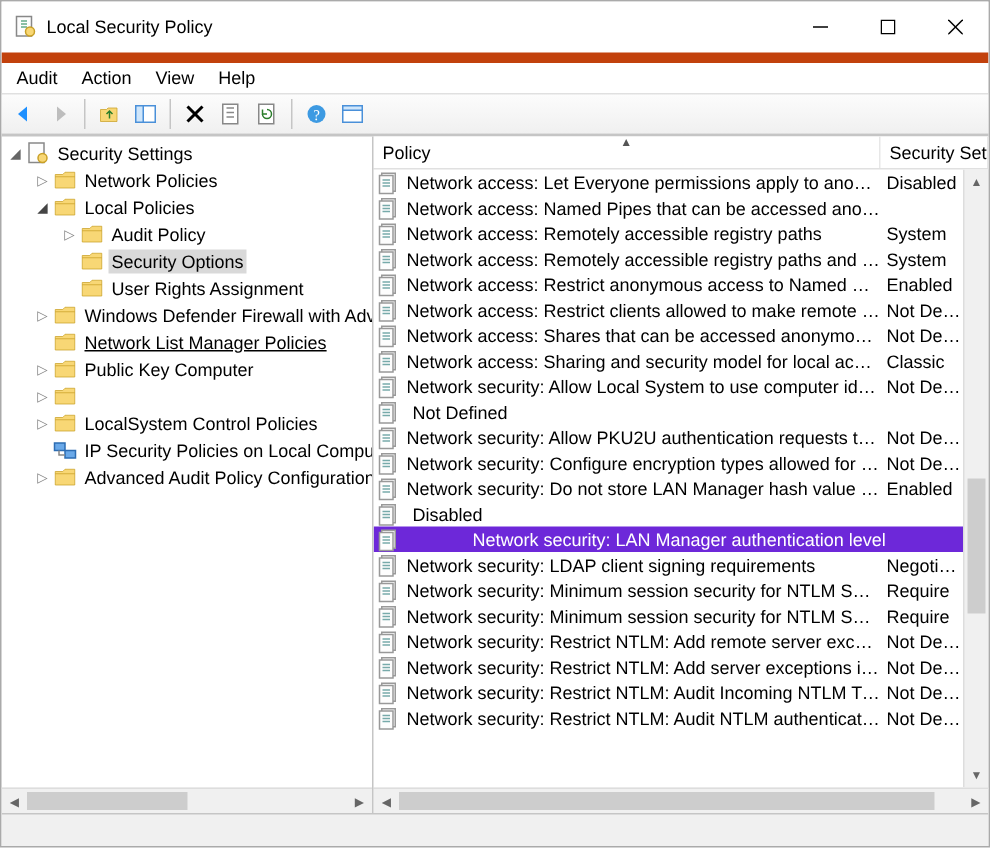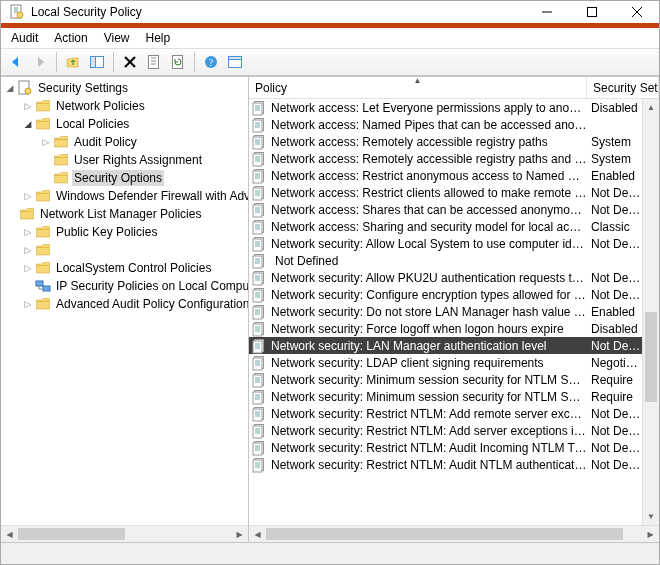--- a/index.html
+++ b/index.html
@@ -10,26 +10,26 @@
     background: #fff;
     width: 660px;
     height: 565px;
     overflow: hidden;
     border: 1px solid #aaa;
     display: flex;
     flex-direction: column;
   }
   
   .titlebar {
-    height: 27px;
+    height: 41px;
     display: flex;
     align-items: center;
     padding: 0 0 0 8px;
     background: #fff;
-    border-bottom: 5px solid #c2410c;
+    border-bottom: 7px solid #c2410c;
   }
   .titlebar .appicon { width: 16px; height: 16px; margin-right: 6px; }
   .titlebar .title { flex: 0 0 auto; }
   .titlebar .spacer { flex: 1; }
   .winbtn {
     width: 45px; height: 29px;
     display: flex; align-items: center; justify-content: center;
     font-family: "Segoe UI Symbol", sans-serif;
     font-size: 10px;
   }
@@ -163,22 +163,23 @@
     overflow: hidden;
     text-overflow: ellipsis;
   }
   .listrow .pval {
     flex: 1;
     overflow: hidden;
     text-overflow: ellipsis;
     padding-left: 4px;
   }
   .listrow.sel {
-    background: #404040;
+    background: #6d28d9;
     color: #fff;
+    gap: 44px;
   }
   .vscroll {
     width: 17px;
     background: #f0f0f0;
     border-left: 1px solid #ddd;
     display: flex;
     flex-direction: column;
   }
   .vscroll .arrow {
     height: 17px;
@@ -329,59 +330,59 @@
           <span class="label">Local Policies</span>
         </div>
         <div class="treerow" style="padding-left: 38px;">
           <span class="exp" style="color: rgb(136, 136, 136);">▷</span>
           <span class="nicon"><svg viewBox="0 0 16 16" width="16" height="16">
               <path class="folder" d="M1.5 4h5l1.5-1.5h6.5V13h-13z"></path>
               <path d="M1.5 5.5h13" stroke="#c9a027" stroke-width="0.5"></path>
             </svg></span>
           <span class="label">Audit Policy</span>
         </div>
+        <div class="treerow sel" style="padding-left: 38px;">
+          <span class="exp"></span>
+          <span class="nicon"><svg viewBox="0 0 16 16" width="16" height="16">
+              <path class="folder" d="M1.5 4h5l1.5-1.5h6.5V13h-13z"></path>
+              <path d="M1.5 5.5h13" stroke="#c9a027" stroke-width="0.5"></path>
+            </svg></span>
+          <span class="label">Security Options</span>
+        </div>
         <div class="treerow" style="padding-left: 38px;">
           <span class="exp"></span>
           <span class="nicon"><svg viewBox="0 0 16 16" width="16" height="16">
               <path class="folder" d="M1.5 4h5l1.5-1.5h6.5V13h-13z"></path>
               <path d="M1.5 5.5h13" stroke="#c9a027" stroke-width="0.5"></path>
             </svg></span>
           <span class="label">User Rights Assignment</span>
         </div>
-        <div class="treerow sel" style="padding-left: 38px;">
-          <span class="exp"></span>
-          <span class="nicon"><svg viewBox="0 0 16 16" width="16" height="16">
-              <path class="folder" d="M1.5 4h5l1.5-1.5h6.5V13h-13z"></path>
-              <path d="M1.5 5.5h13" stroke="#c9a027" stroke-width="0.5"></path>
-            </svg></span>
-          <span class="label">Security Options</span>
-        </div>
         <div class="treerow" style="padding-left: 20px;">
           <span class="exp" style="color: rgb(136, 136, 136);">▷</span>
           <span class="nicon"><svg viewBox="0 0 16 16" width="16" height="16">
               <path class="folder" d="M1.5 4h5l1.5-1.5h6.5V13h-13z"></path>
               <path d="M1.5 5.5h13" stroke="#c9a027" stroke-width="0.5"></path>
             </svg></span>
           <span class="label">Windows Defender Firewall with Advanced Security</span>
         </div>
-        <div class="treerow" style="padding-left: 4px;">
+        <div class="treerow" style="padding-left: 20px; text-decoration: underline;">
           <span class="exp"></span>
           <span class="nicon"><svg viewBox="0 0 16 16" width="16" height="16">
               <path class="folder" d="M1.5 4h5l1.5-1.5h6.5V13h-13z"></path>
               <path d="M1.5 5.5h13" stroke="#c9a027" stroke-width="0.5"></path>
             </svg></span>
           <span class="label">Network List Manager Policies</span>
         </div>
         <div class="treerow" style="padding-left: 20px;">
           <span class="exp" style="color: rgb(136, 136, 136);">▷</span>
           <span class="nicon"><svg viewBox="0 0 16 16" width="16" height="16">
               <path class="folder" d="M1.5 4h5l1.5-1.5h6.5V13h-13z"></path>
               <path d="M1.5 5.5h13" stroke="#c9a027" stroke-width="0.5"></path>
             </svg></span>
-          <span class="label">Public Key Policies</span>
+          <span class="label">Public Key Computer</span>
         </div>
         <div class="treerow" style="padding-left: 20px;">
           <span class="exp" style="color: rgb(136, 136, 136);">▷</span>
           <span class="nicon"><svg viewBox="0 0 16 16" width="16" height="16">
               <path class="folder" d="M1.5 4h5l1.5-1.5h6.5V13h-13z"></path>
               <path d="M1.5 5.5h13" stroke="#c9a027" stroke-width="0.5"></path>
             </svg></span>
         </div>
         <div class="treerow" style="padding-left: 20px;">
           <span class="exp" style="color: rgb(136, 136, 136);">▷</span>
@@ -573,21 +574,20 @@
             <span class="pval">Enabled</span>
           </div>
           <div class="listrow">
             <span class="picon"><svg viewBox="0 0 16 16" width="16" height="16">
                 <rect x="2.5" y="1.5" width="9" height="12" fill="#fdfdfd" stroke="#999"></rect>
                 <rect x="1" y="3" width="9" height="12" fill="#fdfdfd" stroke="#999"></rect>
                 <line x1="3" y1="6" x2="8" y2="6" stroke="#7aa"></line>
                 <line x1="3" y1="8" x2="8" y2="8" stroke="#7aa"></line>
                 <line x1="3" y1="10" x2="8" y2="10" stroke="#7aa"></line>
               </svg></span>
-            <span class="ptext">Network security: Force logoff when logon hours expire</span>
             <span class="pval">Disabled</span>
           </div>
           <div class="listrow sel">
             <span class="picon"><svg viewBox="0 0 16 16" width="16" height="16">
                 <rect x="2.5" y="1.5" width="9" height="12" fill="#fdfdfd" stroke="#999"></rect>
                 <rect x="1" y="3" width="9" height="12" fill="#fdfdfd" stroke="#999"></rect>
                 <line x1="3" y1="6" x2="8" y2="6" stroke="#7aa"></line>
                 <line x1="3" y1="8" x2="8" y2="8" stroke="#7aa"></line>
                 <line x1="3" y1="10" x2="8" y2="10" stroke="#7aa"></line>
               </svg></span>

